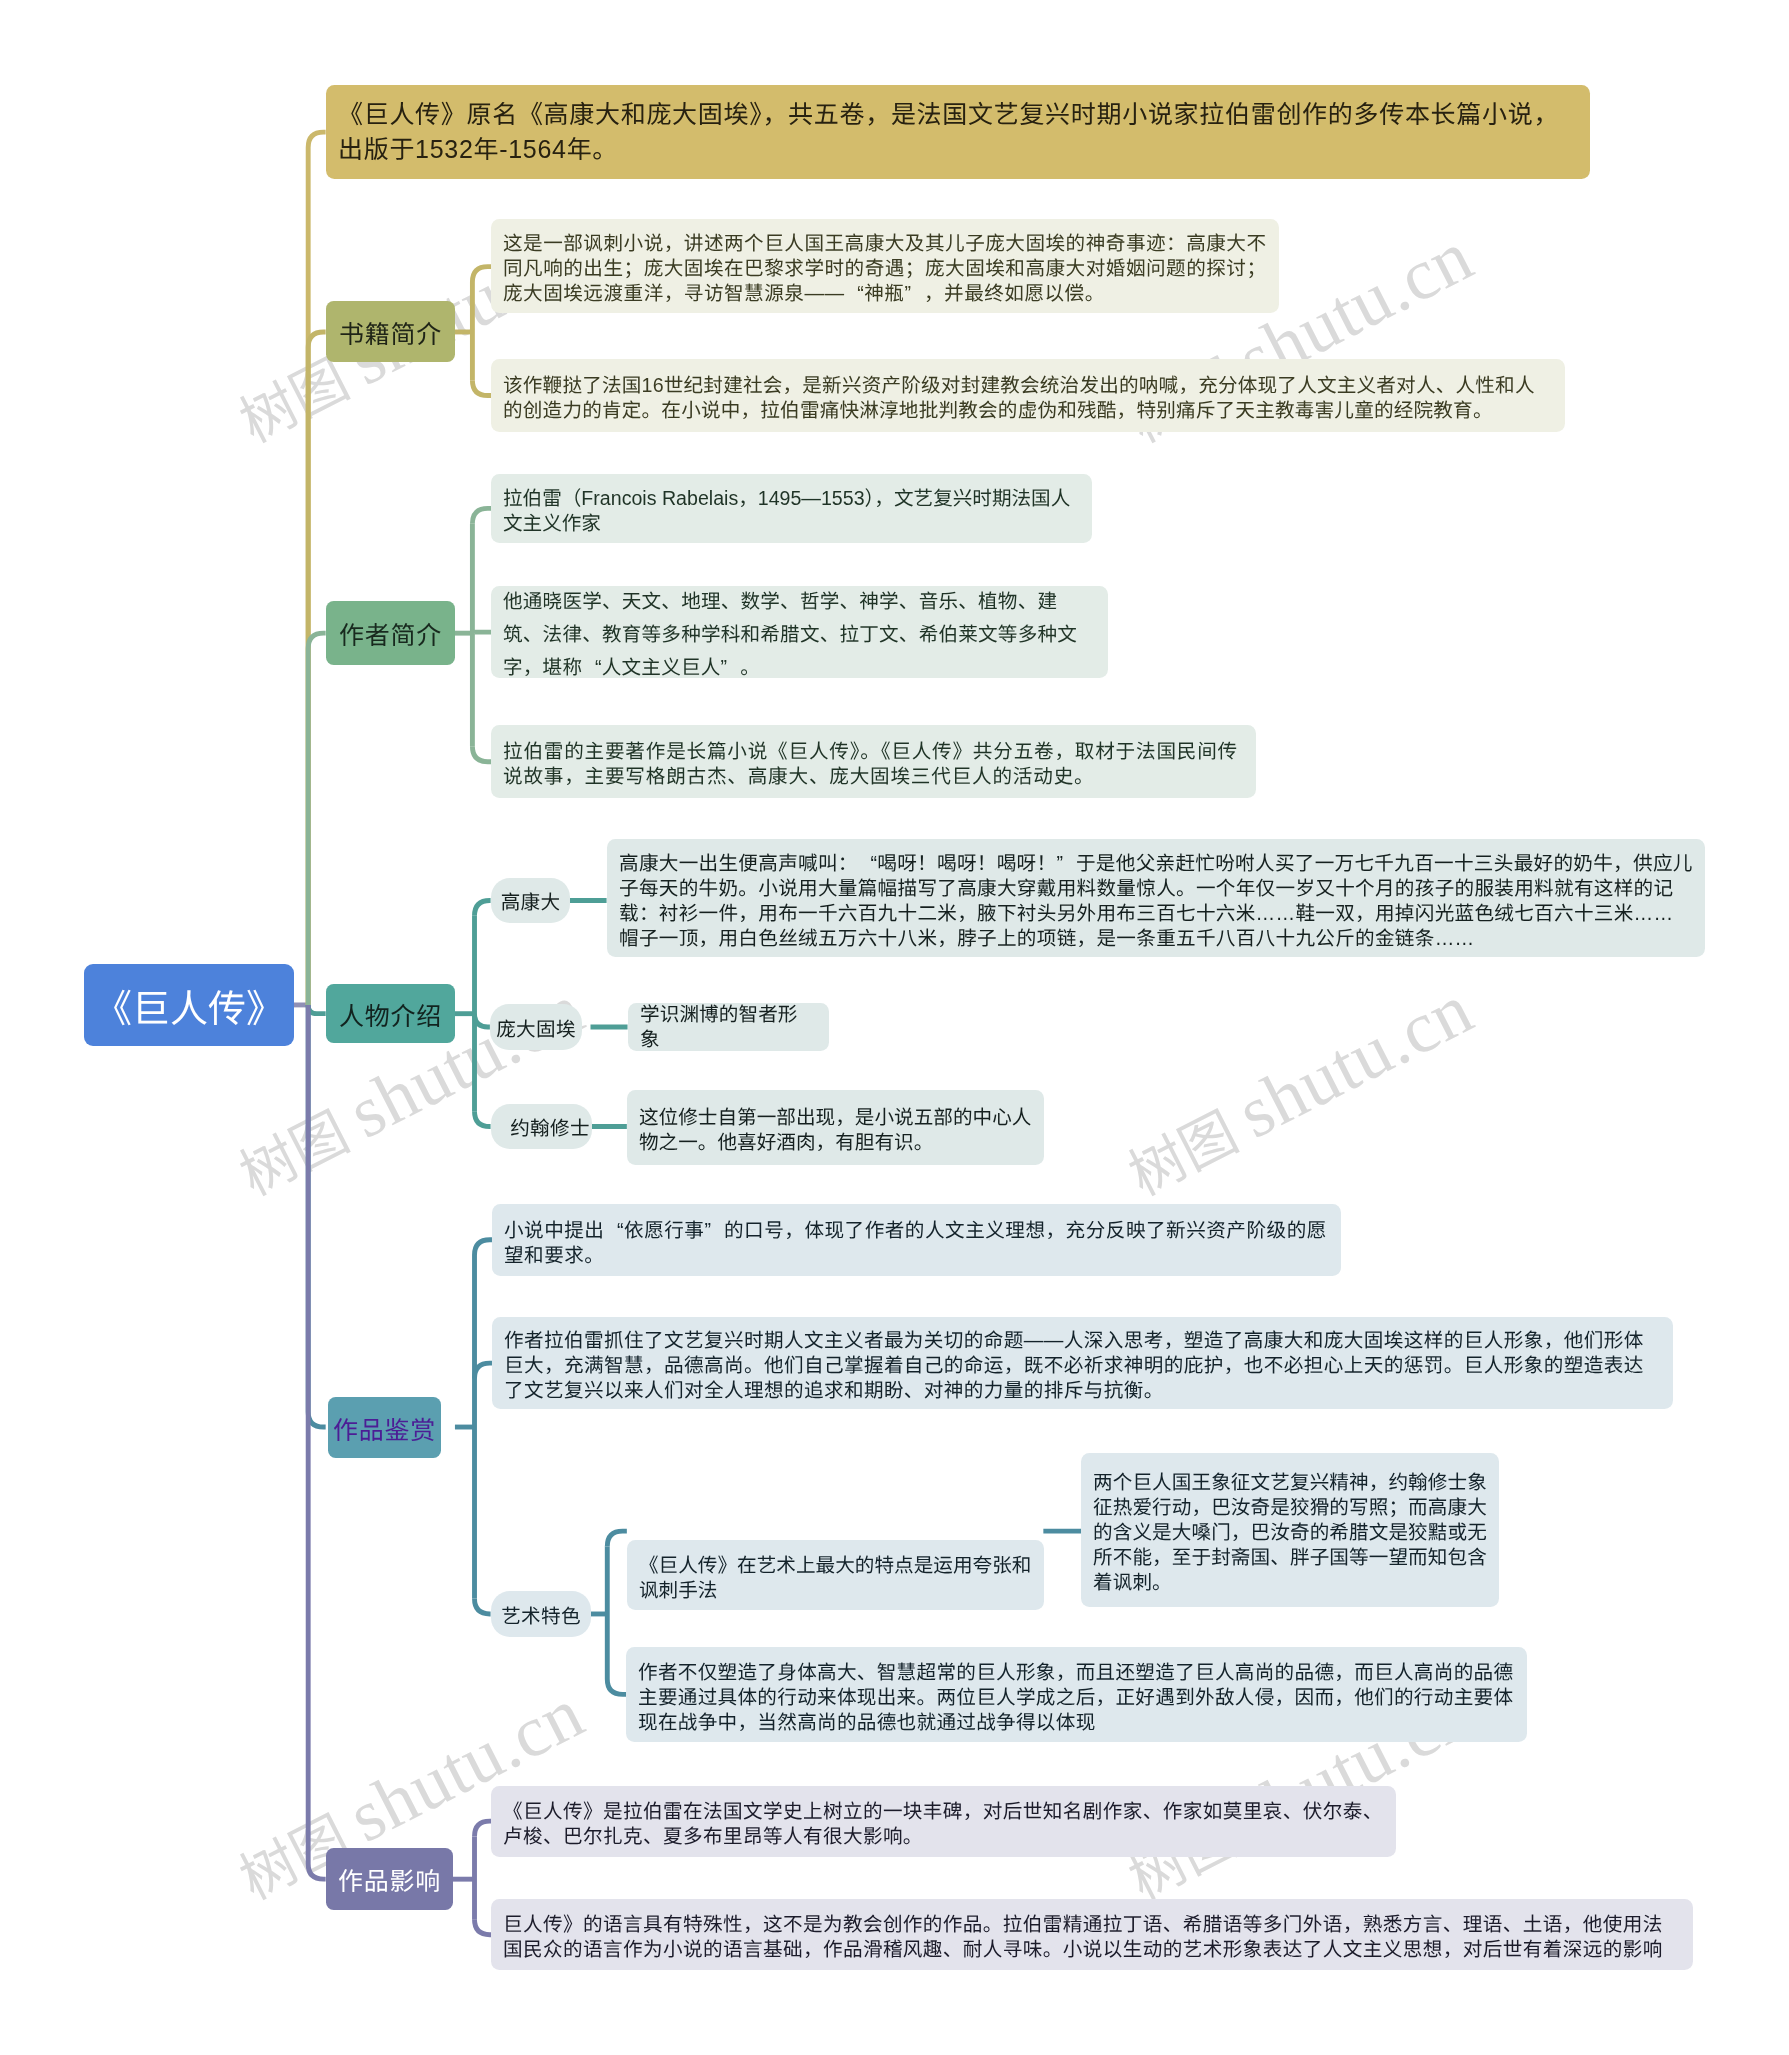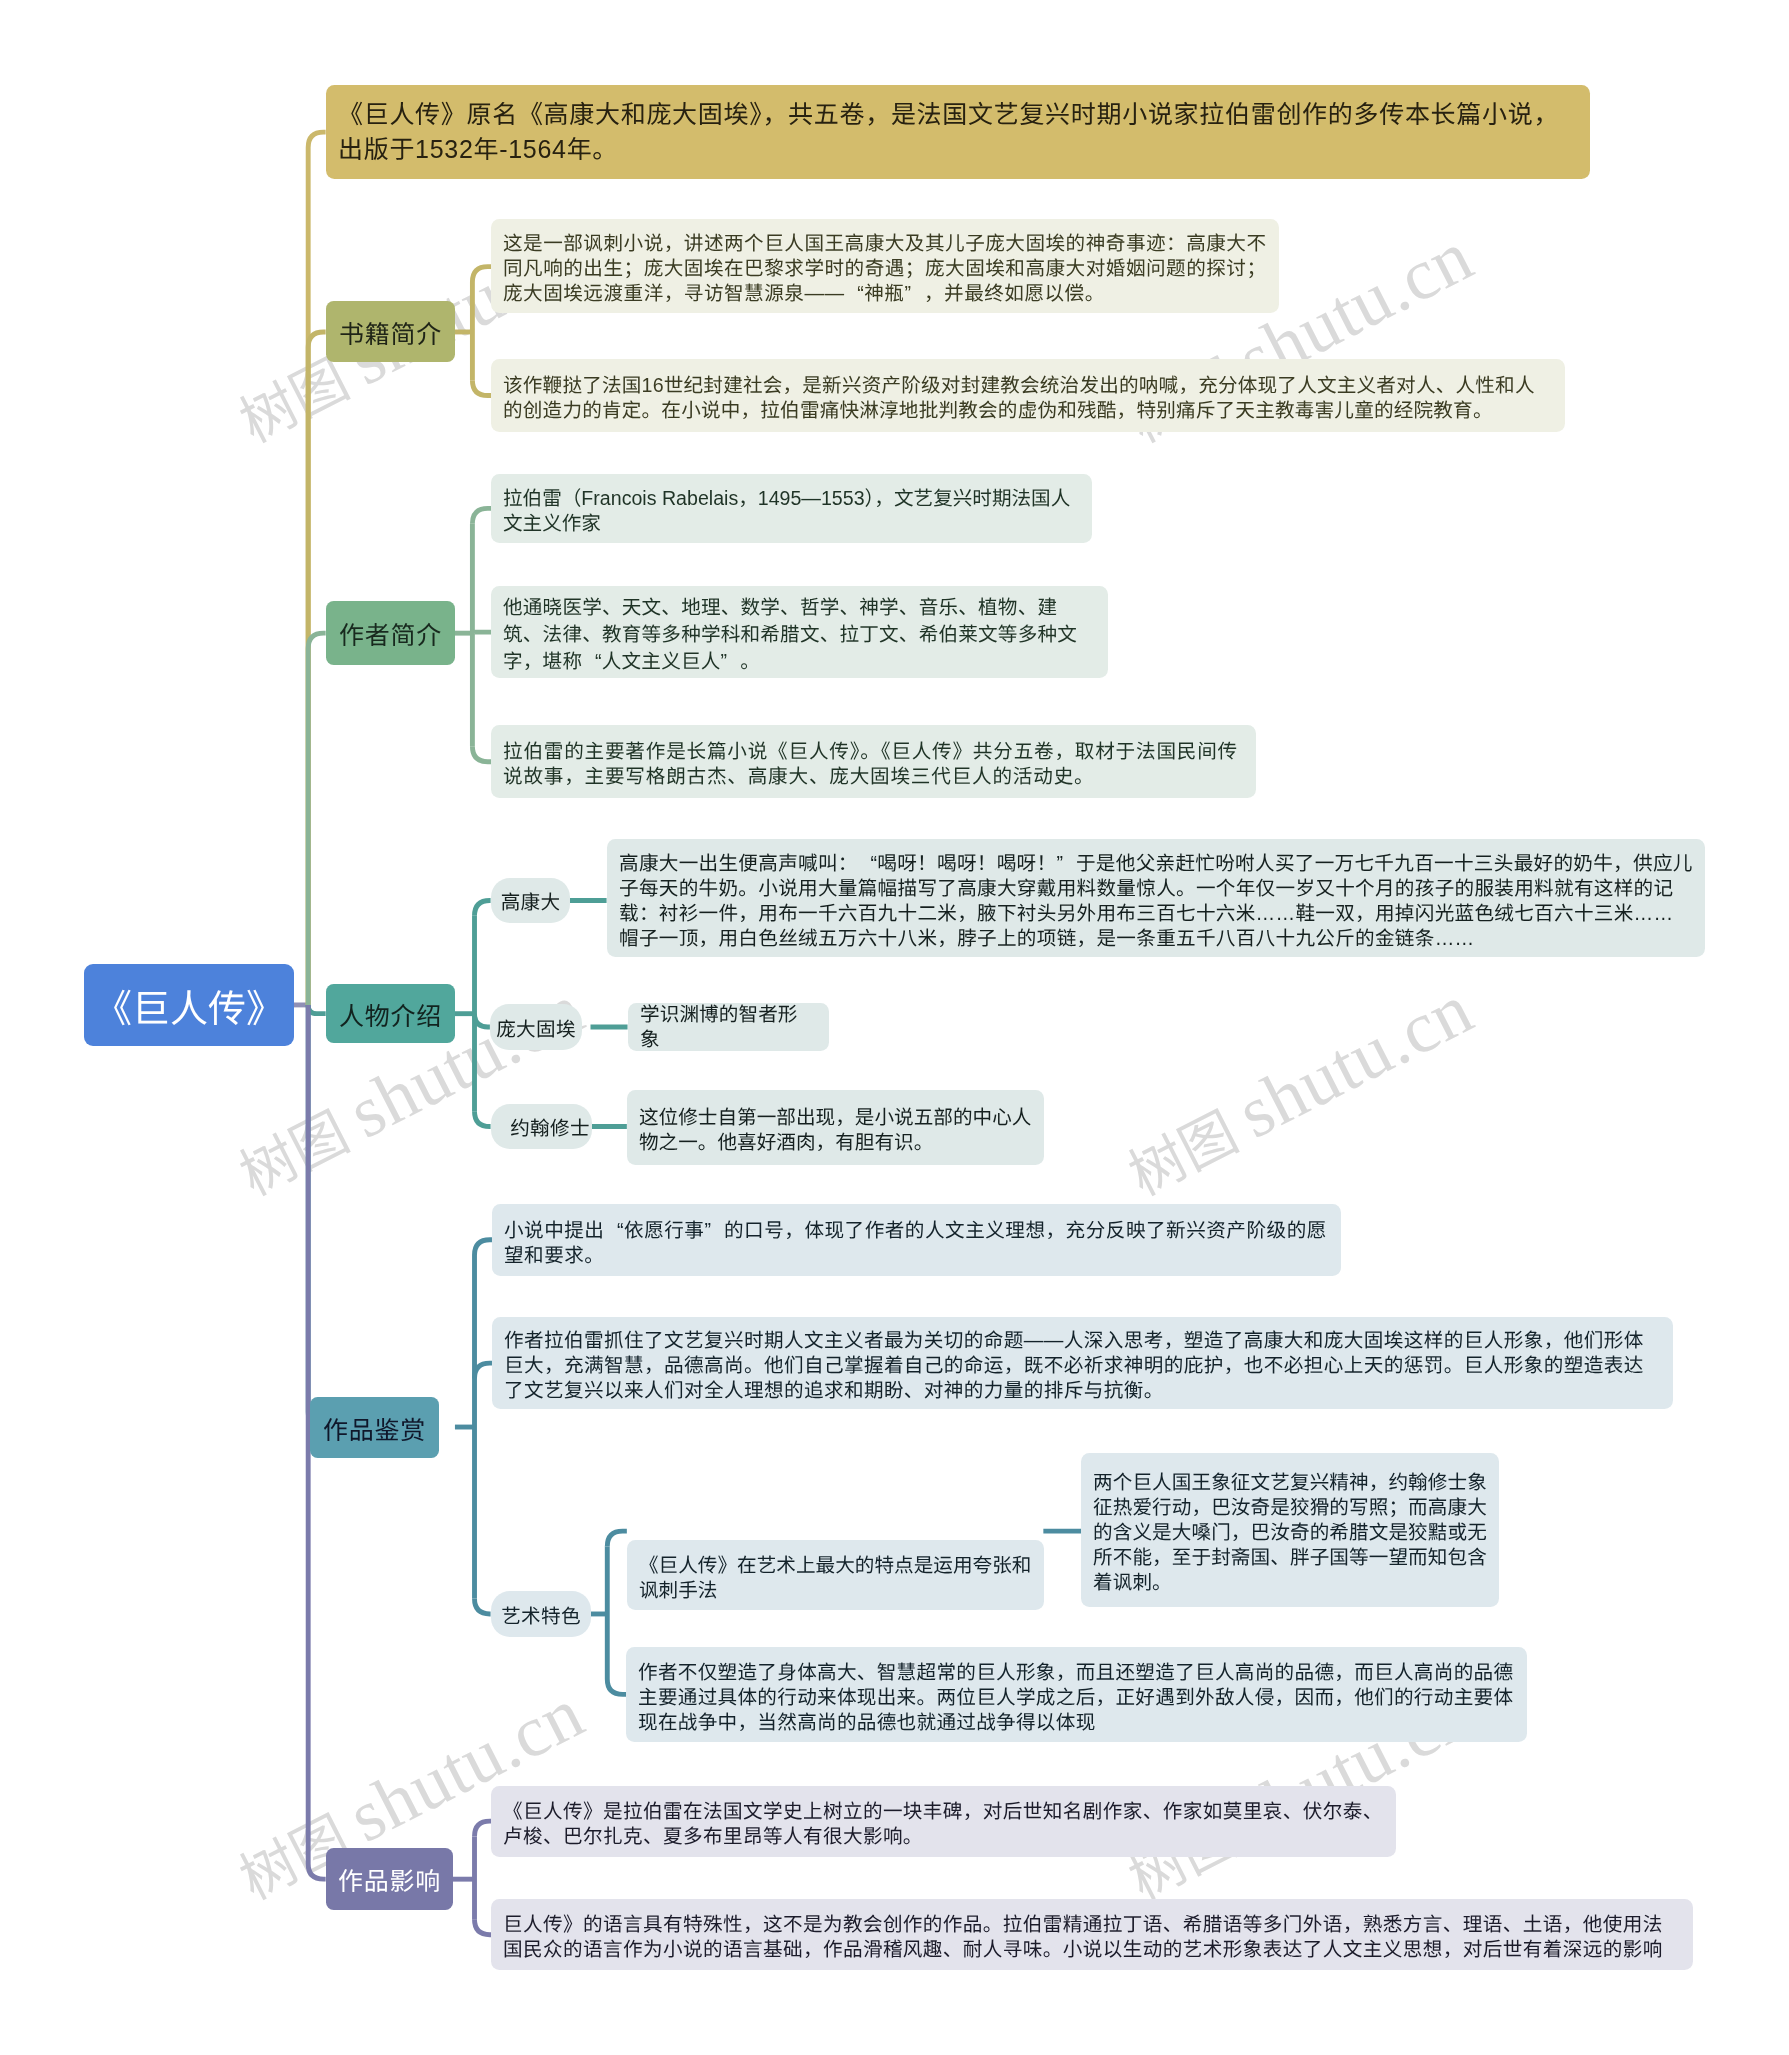--- a/index.html
+++ b/index.html
@@ -94,21 +94,21 @@
     </div>
     <div class="node card" style="left: 491px; top: 359px; width: 1074px; height: 73px; background: rgb(239, 240, 228); color: rgb(58, 59, 34); font-size: 19.6px; line-height: 25px; letter-spacing: 0.2px;">
       <span>该作鞭挞了法国16世纪封建社会，是新兴资产阶级对封建教会统治发出的呐喊，充分体现了人文主义者对人、人性和人的创造力的肯定。在小说中，拉伯雷痛快淋淳地批判教会的虚伪和残酷，特别痛斥了天主教毒害儿童的经院教育。</span>
     </div>
     <div class="node pill" style="left: 326px; top: 601px; width: 129px; height: 64px; background: rgb(121, 179, 139); color: rgb(24, 41, 30);">
       <span>作者简介</span>
     </div>
     <div class="node card" style="left: 491px; top: 474px; width: 601px; height: 69px; background: rgb(227, 236, 231); color: rgb(31, 51, 38); font-size: 19.6px; line-height: 25px; letter-spacing: 0px;">
       <span>拉伯雷（Francois Rabelais，1495—1553），文艺复兴时期法国人文主义作家</span>
     </div>
-    <div class="node card" style="left: 491px; top: 586px; width: 617px; height: 92px; background: rgb(227, 236, 231); color: rgb(31, 51, 38); font-size: 19.6px; line-height: 27px; letter-spacing: 0.2px;">
+    <div class="node card" style="left: 491px; top: 586px; width: 617px; height: 92px; background: rgb(227, 236, 231); color: rgb(31, 51, 38); font-size: 19.6px; line-height: 33px; letter-spacing: 0.2px;">
       <span>他通晓医学、天文、地理、数学、哲学、神学、音乐、植物、建筑、法律、教育等多种学科和希腊文、拉丁文、希伯莱文等多种文字，堪称<span class="fwq open">“</span>人文主义巨人<span class="fwq">”</span>。</span>
     </div>
     <div class="node card" style="left: 491px; top: 725px; width: 765px; height: 73px; background: rgb(227, 236, 231); color: rgb(31, 51, 38); font-size: 19.6px; line-height: 25px; letter-spacing: 0.8px;">
       <span>拉伯雷的主要著作是长篇小说《巨人传》。《巨人传》共分五卷，取材于法国民间传说故事，主要写格朗古杰、高康大、庞大固埃三代巨人的活动史。</span>
     </div>
     <div class="node pill" style="left: 326px; top: 984px; width: 129px; height: 59px; background: rgb(81, 167, 156); color: rgb(18, 35, 31);">
       <span>人物介绍</span>
     </div>
     <div class="node pill2" style="left: 491px; top: 878px; width: 79px; height: 45px; background: rgb(223, 233, 232); color: rgb(21, 32, 31);">
       <span>高康大</span>
@@ -121,21 +121,21 @@
     </div>
     <div class="node card single" style="left: 628px; top: 1003px; width: 201px; height: 48px; background: rgb(223, 233, 232); color: rgb(21, 32, 31); font-size: 19.6px; line-height: 25px; letter-spacing: 0.1px;">
       <span>学识渊博的智者形象</span>
     </div>
     <div class="node pill2" style="left: 491px; top: 1104px; width: 101px; height: 45px; background: rgb(223, 233, 232); color: rgb(21, 32, 31); padding-left: 17px;">
       <span>约翰修士</span>
     </div>
     <div class="node card" style="left: 627px; top: 1090px; width: 417px; height: 75px; background: rgb(223, 233, 232); color: rgb(21, 32, 31); font-size: 19.6px; line-height: 25px; letter-spacing: 0.03px;">
       <span>这位修士自第一部出现，是小说五部的中心人物之一。他喜好酒肉，有胆有识。</span>
     </div>
-    <div class="node pill" style="left: 310px; top: 1397px; width: 129px; height: 61px; background: rgb(91, 159, 176); color: #0f172a;">
+    <div class="node pill" style="left: 328px; top: 1397px; width: 113px; height: 61px; background: rgb(91, 159, 176); color: #4c1d95;">
       <span>作品鉴赏</span>
     </div>
     <div class="node card" style="left: 492px; top: 1204px; width: 849px; height: 72px; background: rgb(222, 232, 237); color: rgb(19, 34, 42); font-size: 19.6px; line-height: 25px; letter-spacing: 0.5px;">
       <span>小说中提出<span class="fwq open">“</span>依愿行事<span class="fwq">”</span>的口号，体现了作者的人文主义理想，充分反映了新兴资产阶级的愿望和要求。</span>
     </div>
     <div class="node card" style="left: 492px; top: 1317px; width: 1181px; height: 92px; background: rgb(222, 232, 237); color: rgb(19, 34, 42); font-size: 19.6px; line-height: 25px; letter-spacing: 0.4px;">
       <span>作者拉伯雷抓住了文艺复兴时期人文主义者最为关切的命题——人深入思考，塑造了高康大和庞大固埃这样的巨人形象，他们形体巨大，充满智慧，品德高尚。他们自己掌握着自己的命运，既不必祈求神明的庇护，也不必担心上天的惩罚。巨人形象的塑造表达了文艺复兴以来人们对全人理想的追求和期盼、对神的力量的排斥与抗衡。</span>
     </div>
     <div class="node pill2" style="left: 491px; top: 1591px; width: 100px; height: 46px; background: rgb(222, 232, 237); color: rgb(19, 34, 42);">
       <span>艺术特色</span>

